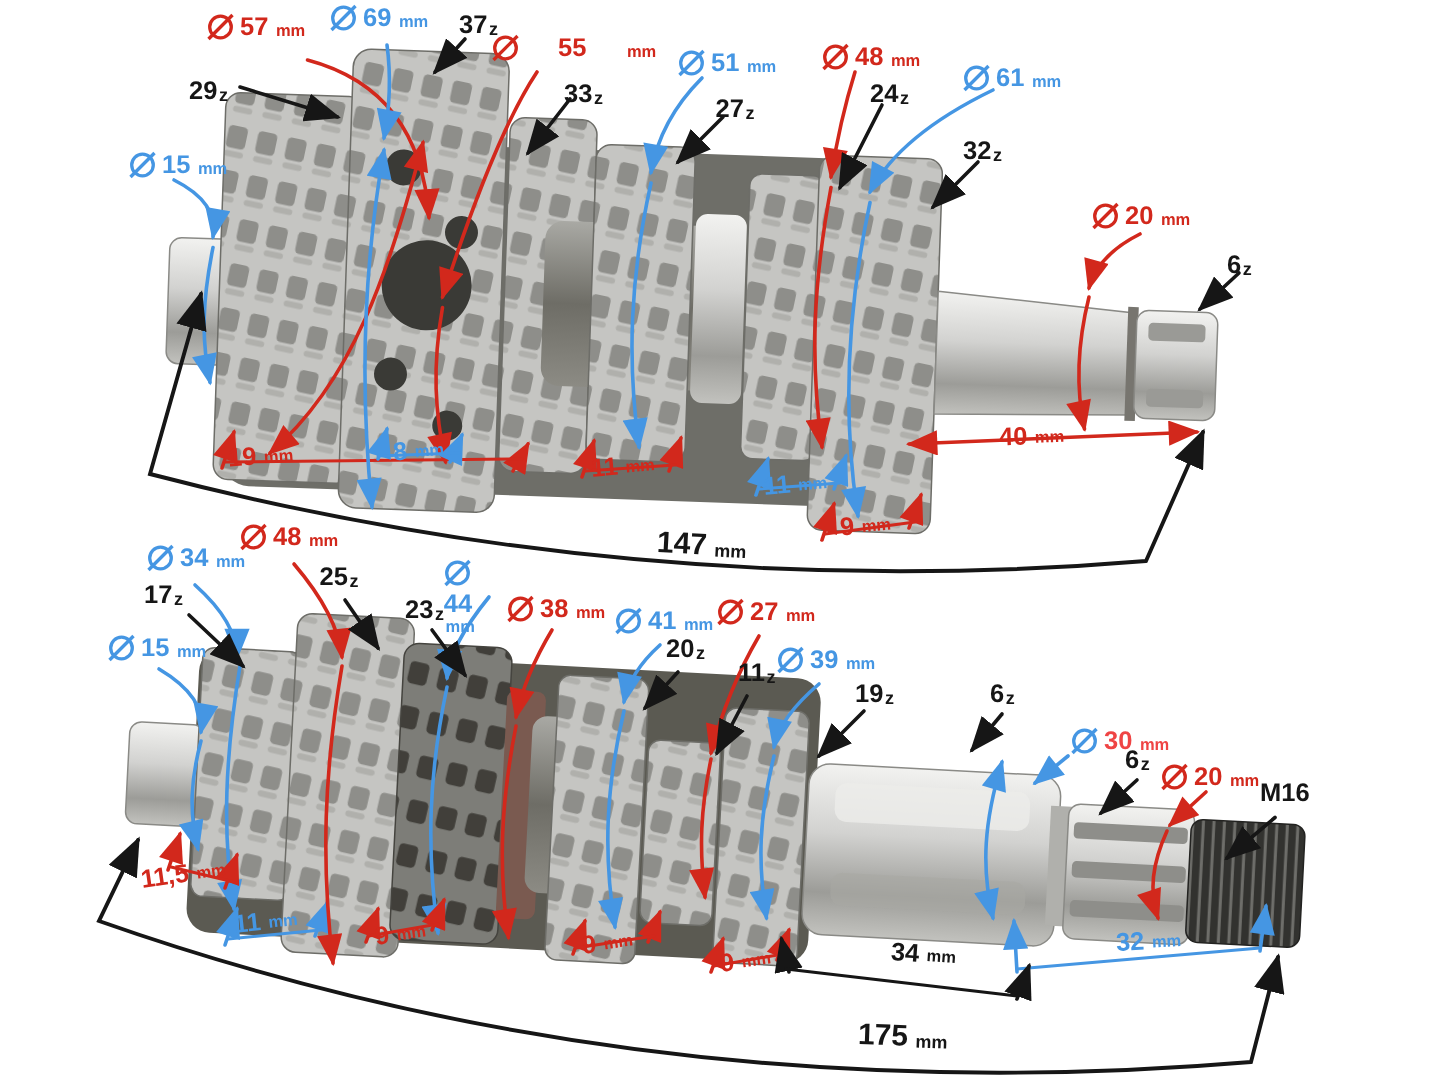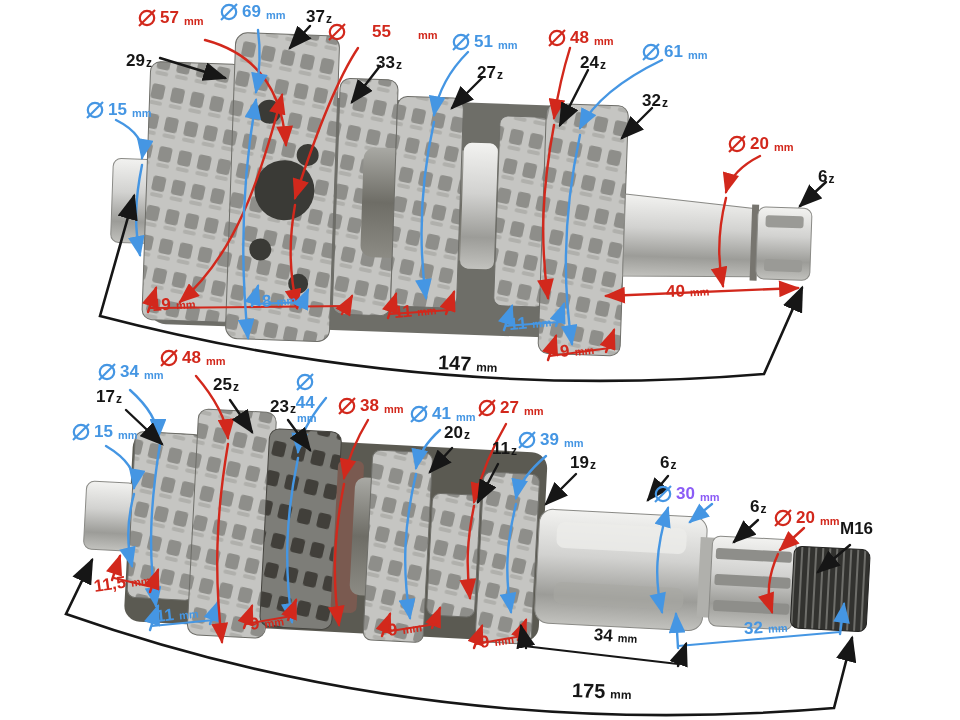--- a/index.html
+++ b/index.html
@@ -422,21 +422,21 @@
       <span class="unit">mm</span>
     </div>
     <div class="anno teeth" style="left: 570px; top: 454px; color: rgb(22, 22, 22);">
       <span class="num">19</span>
       <span class="unit">z</span>
     </div>
     <div class="anno teeth" style="left: 660px; top: 454px; color: rgb(22, 22, 22);">
       <span class="num">6</span>
       <span class="unit">z</span>
     </div>
-    <div class="anno diameter" style="left: 652px; top: 482px; color: #8b5cf6;">
+    <div class="anno diameter" style="left: 712px; top: 482px; color: #ef4444;">
       <svg class="dsym" viewBox="0 0 22 22">
         <circle cx="11" cy="12" r="7.2" fill="none" stroke="#4596e3" stroke-width="2.2"></circle>
         <line x1="3" y1="20" x2="19" y2="4" stroke="#4596e3" stroke-width="2.2"></line>
       </svg>
       <span class="num">30</span>
       <span class="unit">mm</span>
     </div>
     <div class="anno teeth" style="left: 750px; top: 498px; color: rgb(22, 22, 22);">
       <span class="num">6</span>
       <span class="unit">z</span>

